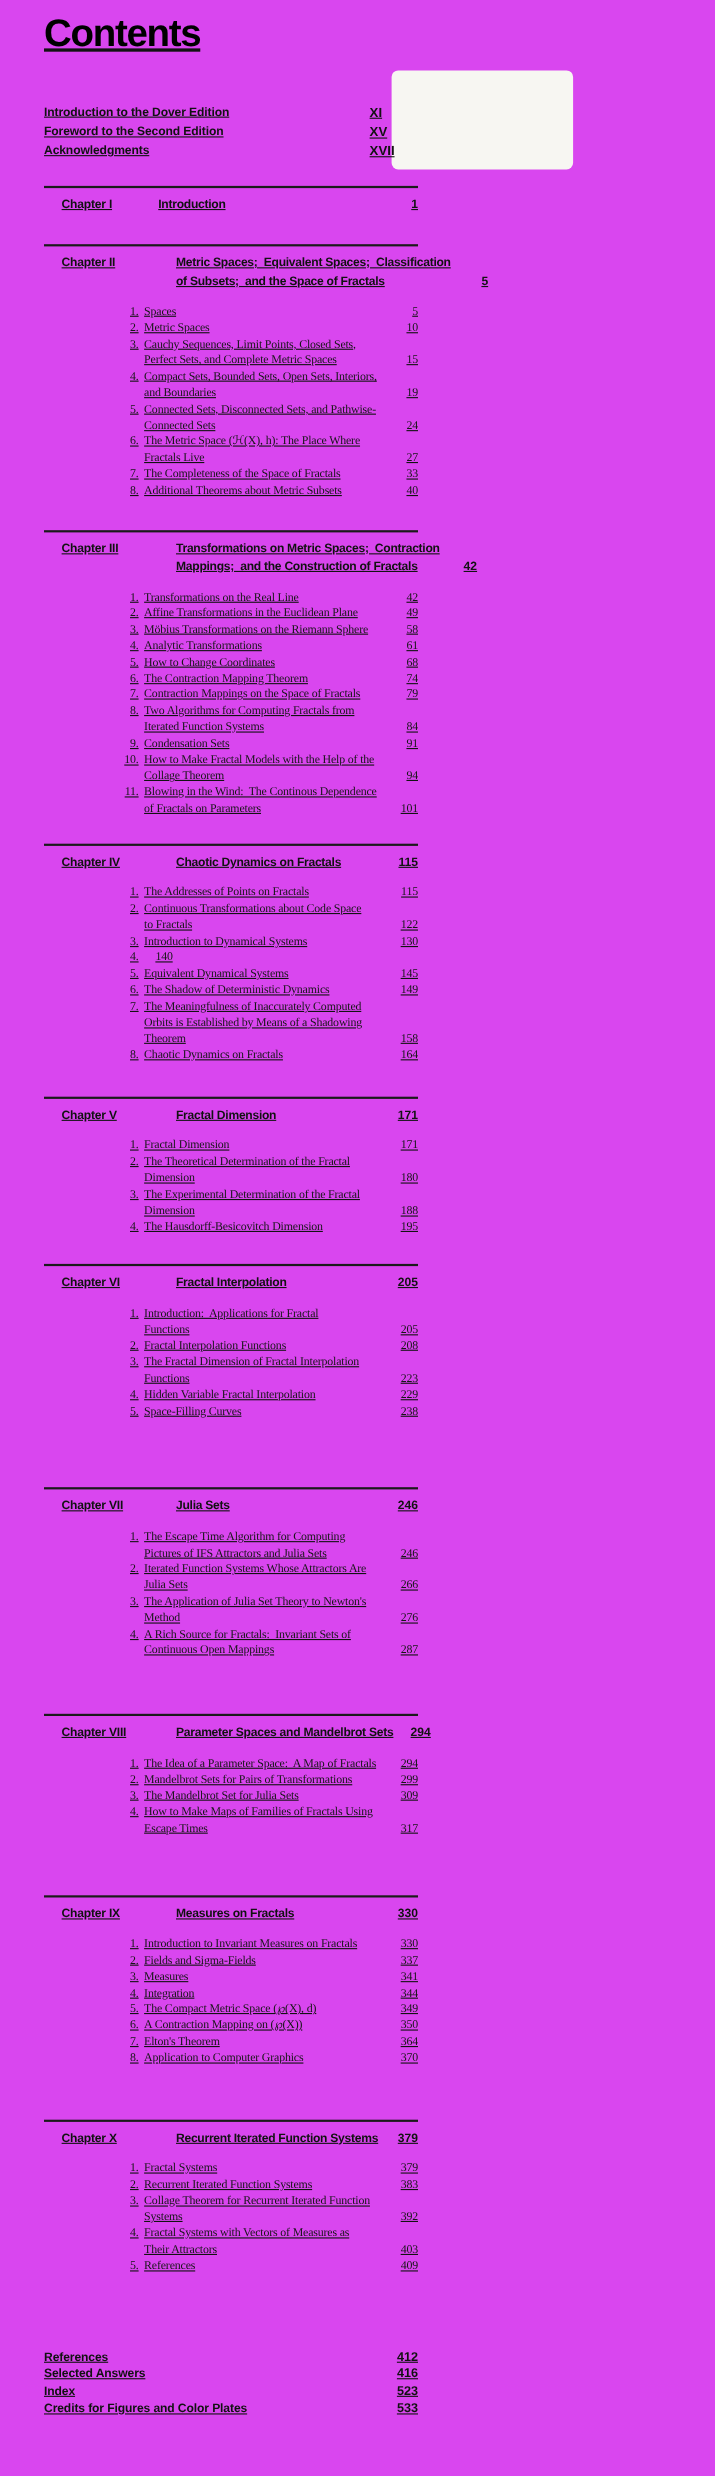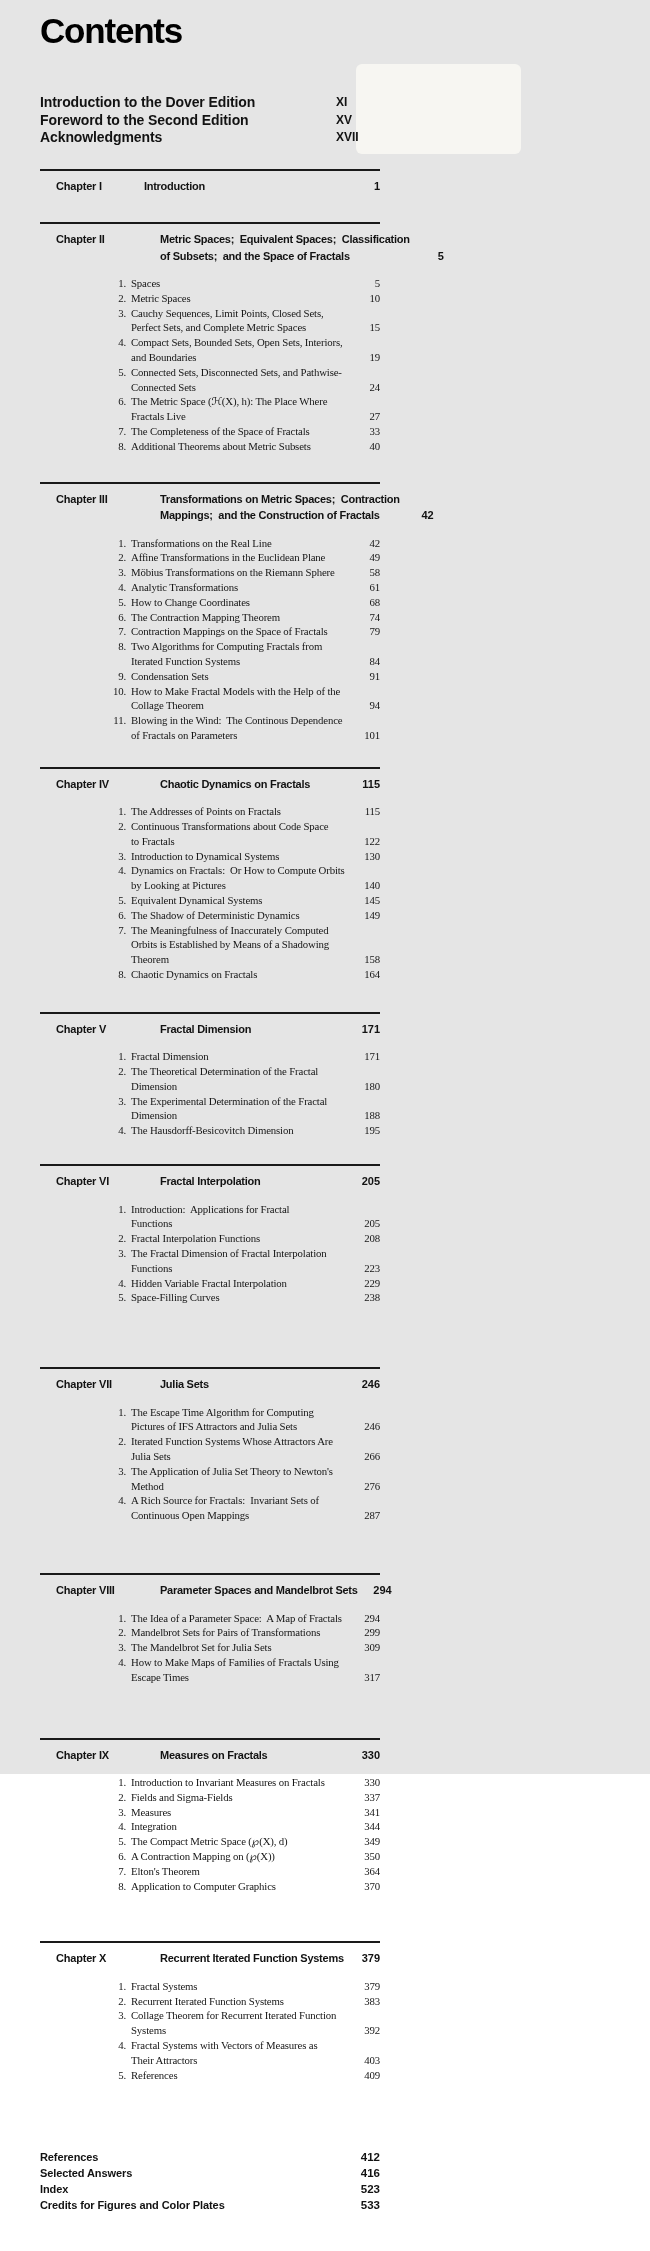--- a/index.html
+++ b/index.html
@@ -4,38 +4,39 @@
 <style>
   html, body { margin:0; padding:0; }
   body {
     width:650px; height:2251px; overflow:hidden;
     background:#ffffff;
     font-family:"Liberation Sans", sans-serif;
     color:#121212;
   }
   .page {
     position:relative; box-sizing:border-box;
-    width:650px; height:1774px;
-    background:#e5e5e5;
+    width:650px; height:2251px;
+    background:#d946ef;
     padding:12px 0 0 40px;
+    text-decoration:underline;
   }
   .scan-tint {
     position:absolute; top:64px; left:356px; width:165px; height:90px;
     background:#f7f6f2; border-radius:6px;
   }
   .content { position:relative; width:340px; }
 
   h1.title {
     margin:0; font-size:35px; line-height:38px; font-weight:bold;
     letter-spacing:-1.2px; color:#000;
   }
 
   #front-matter { margin-top:44px; }
   .fm-row { display:flex; line-height:17.5px; }
-  .fm-label { flex:1; font-weight:bold; font-size:14px; letter-spacing:-0.1px; }
+  .fm-label { flex:1; font-weight:bold; font-size:11px; letter-spacing:-0.1px; }
   .fm-page  { flex:0 0 44px; text-align:left; font-weight:bold; font-size:12px; }
 
   .chapter {
     border-top:2.5px solid #1a1a1a;
     padding-top:7px; width:340px;
   }
   .sec-head { display:flex; align-items:stretch; }
   .sec-label {
     flex:0 0 72px; align-self:flex-start;
     font-weight:bold; font-size:11px; line-height:16.5px; letter-spacing:-0.2px;margin-left:16px;
@@ -234,22 +235,20 @@
 to Fractals</span>
               <span class="i-page">122</span>
             </div>
             <div class="item">
               <span class="i-num">3.</span>
               <span class="i-text">Introduction to Dynamical Systems</span>
               <span class="i-page">130</span>
             </div>
             <div class="item">
               <span class="i-num">4.</span>
-              <span class="i-text">Dynamics on Fractals:  Or How to Compute Orbits
-by Looking at Pictures</span>
               <span class="i-page">140</span>
             </div>
             <div class="item">
               <span class="i-num">5.</span>
               <span class="i-text">Equivalent Dynamical Systems</span>
               <span class="i-page">145</span>
             </div>
             <div class="item">
               <span class="i-num">6.</span>
               <span class="i-text">The Shadow of Deterministic Dynamics</span>

